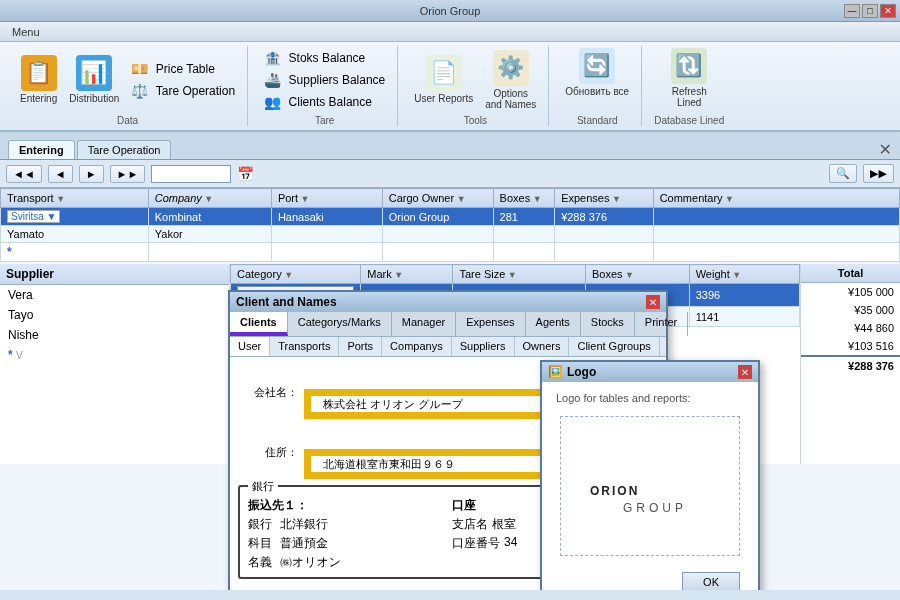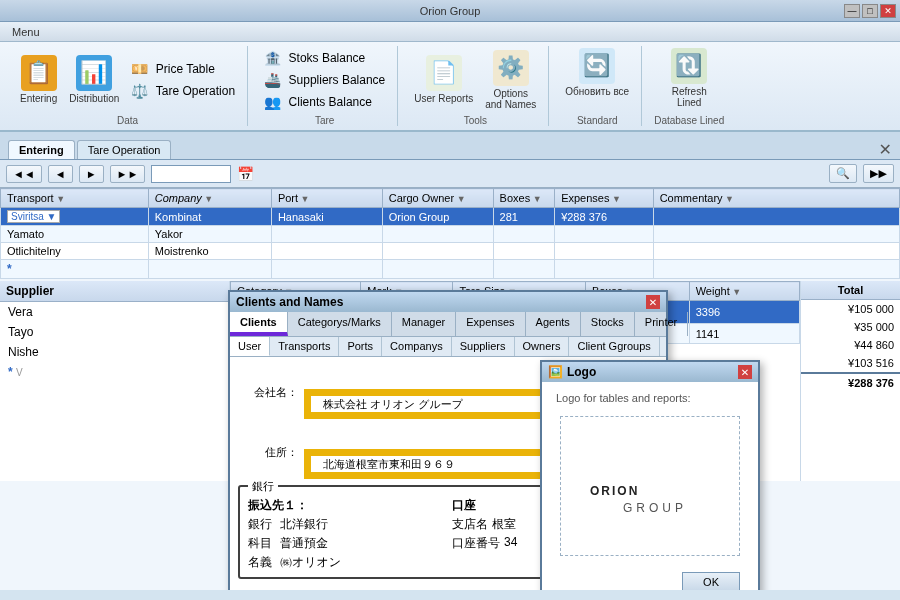--- a/index.html
+++ b/index.html
@@ -455,29 +455,20 @@
           <td>Kombinat</td>
           <td>Hanasaki</td>
           <td>Orion Group</td>
           <td>281</td>
           <td>¥288 376</td>
           <td></td>
         </tr>
         <tr>
           <td>Yamato</td>
           <td>Yakor</td>
-          <td></td>
-          <td></td>
-          <td></td>
-          <td></td>
-          <td></td>
-        </tr>
-        <tr>
-          <td>Otlichitelny</td>
-          <td>Moistrenko</td>
           <td></td>
           <td></td>
           <td></td>
           <td></td>
           <td></td>
         </tr>
         <tr>
           <td><span class="status-star">*</span></td>
           <td></td>
           <td></td>
@@ -537,21 +528,21 @@
       <div style="padding:3px 6px;text-align:right;font-size:11px;">¥105 000</div>
       <div style="padding:3px 6px;text-align:right;font-size:11px;">¥35 000</div>
       <div style="padding:3px 6px;text-align:right;font-size:11px;">¥44 860</div>
       <div style="padding:3px 6px;text-align:right;font-size:11px;">¥103 516</div>
       <div style="border-top:2px solid #5a7a9a;padding:3px 6px;text-align:right;font-size:11px;font-weight:bold;">¥288 376</div>
     </div>
   </div>
 
   <div class="overlay-panel options-dialog">
     <div class="panel-title-bar">
-      <span>Clients and Names</span>
+      <span>Client and Names</span>
       <button class="panel-close-btn">✕</button>
     </div>
 
     <div class="dialog-tabs">
       <div class="dialog-tab active">Clients</div>
       <div class="dialog-tab">Categorys/Marks</div>
       <div class="dialog-tab">Manager</div>
       <div class="dialog-tab">Expenses</div>
       <div class="dialog-tab">Agents</div>
       <div class="dialog-tab">Stocks</div>

